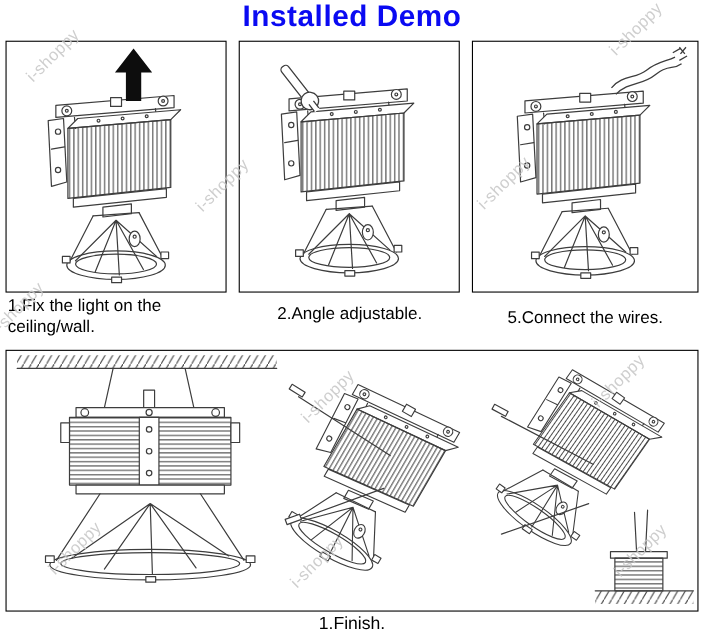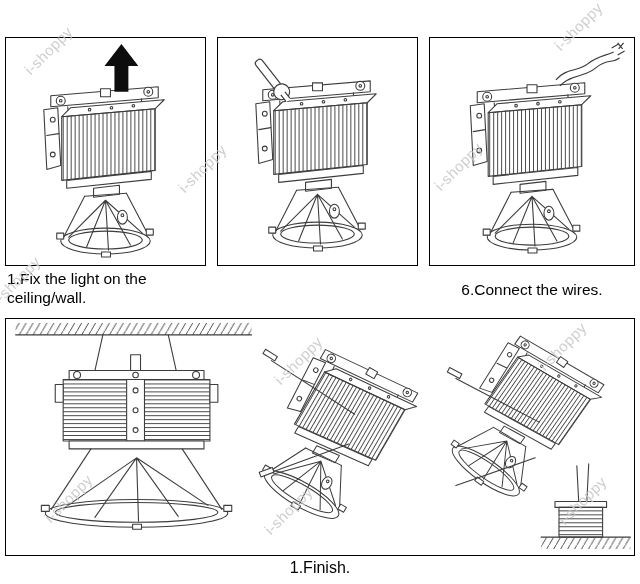--- a/index.html
+++ b/index.html
@@ -78,20 +78,21 @@
         <rect x="96" y="193" width="9" height="5" fill="#ffffff"></rect>
         <ellipse cx="117" cy="158" rx="5" ry="7" fill="#ffffff"></ellipse>
         <circle cx="117" cy="156" r="1.4"></circle>
       </g>
     </symbol>
   </defs>
 </svg>
 
 <div class="page">
 
+  <h1 class="title">Installed Demo</h1>
 
   <figure class="panel p1">
     <svg viewBox="0 0 200 228">
       <use href="#floodlight" xlink:href="#floodlight" y="22"></use>
       <polygon points="109,54 109,28 99,28 116,6 133,28 123,28 123,54" fill="#0d0d0d"></polygon>
     </svg>
   </figure>
 
   <figure class="panel p2">
     <svg viewBox="0 0 200 228">
@@ -111,21 +112,22 @@
       <g stroke="#3d3d3d" fill="none" stroke-width="1.2">
         <path d="M124,42 C134,30 146,34 156,26 S174,18 182,14"></path>
         <path d="M128,48 C140,36 152,40 164,30 S180,26 188,20"></path>
         <path d="M180,10 l7,-4 M186,17 l7,-4"></path>
         <path d="M186,5 l5,6 M192,5 l-5,6"></path>
       </g>
     </svg>
   </figure>
 
   <div class="cap cap1">1.Fix the light on the ceiling/wall.</div>
-  <div class="cap cap3">6.Connect the wires.</div>
+  <div class="cap cap2">2.Angle adjustable.</div>
+  <div class="cap cap3">5.Connect the wires.</div>
 
   <figure class="panel p4">
     <svg viewBox="0 0 630 238">
       <g fill="none" stroke="#3d3d3d" stroke-width="1.1" stroke-linejoin="round" stroke-linecap="round">
 
         <g>
           <rect x="8" y="4" width="238" height="12" fill="url(#hatch)" stroke="none"></rect>
           <line x1="8" y1="16" x2="246" y2="16"></line>
         </g>
 

